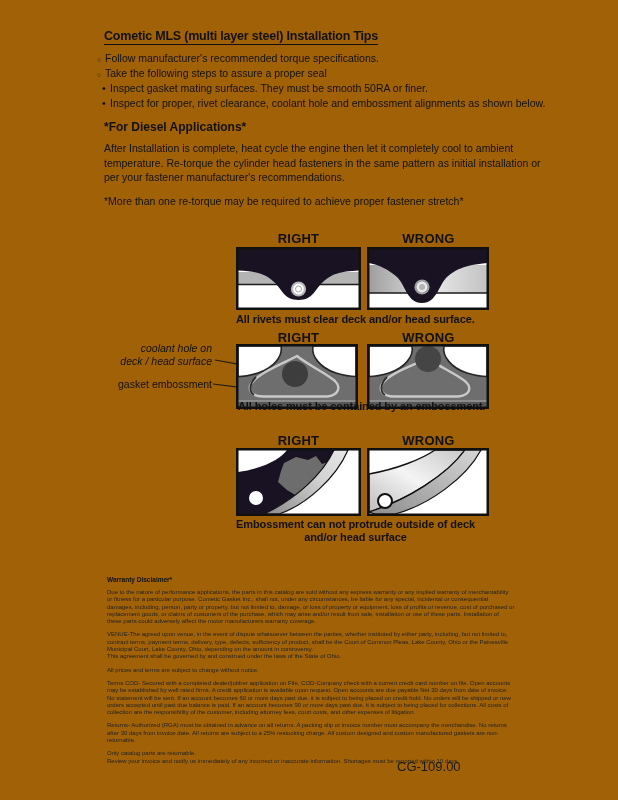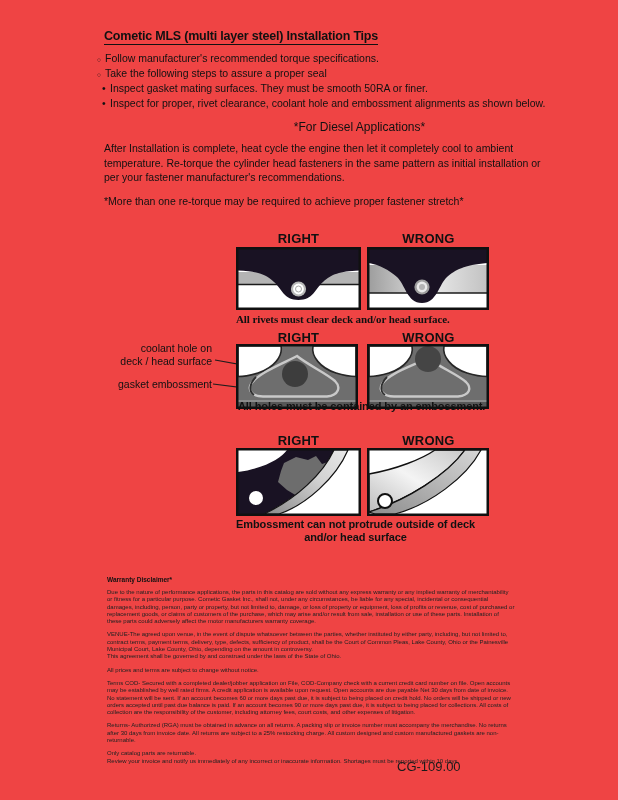--- a/index.html
+++ b/index.html
@@ -1,40 +1,40 @@
 <!DOCTYPE html>
 <html><head>
 <meta charset="utf-8">
 <style>
   * { margin:0; padding:0; box-sizing:border-box; }
   html,body { background:#ffffff; }
   .page {
     position:relative;
     width:618px; height:800px;
-    background:#ef4444;
+    background:#a16207;
     font-family:"Liberation Sans", sans-serif;
     color:#111111;
     overflow:hidden;
   }
   
   .title-wrap { margin:26px 0 0 104px; }
   .page-title {
     display:inline-block;
     font-size:12.5px; font-weight:bold; letter-spacing:-0.2px;
     border-bottom:1.6px solid #111;
     padding-bottom:1px;
   }
   .tips { margin:6px 0 0 97px; font-size:10.5px; line-height:15px; }
   .tip-item { position:relative; padding-left:8px; }
   .tip-item::before { content:"○"; position:absolute; left:0; top:1px; font-size:6.5px; }
   .sub-tips { margin-left:5px; }
   .sub-tip-item { position:relative; padding-left:8px; }
   .sub-tip-item::before { content:"•"; position:absolute; left:0; top:0; font-size:10.5px; }
 
-  .diesel-heading { margin:9px 3px 0 104px; font-size:12px; font-weight:normal;text-align:center; }
+  .diesel-heading { margin:9px 3px 0 104px; font-size:12px; font-weight:bold; }
   .body-para { margin:7px 0 0 104px; width:438px; font-size:10.5px; line-height:14.5px; }
   .retorque-note { margin:10px 0 0 104px; font-size:10.5px; }
 
   
   .diagrams { position:absolute; left:0; top:230px; width:618px; height:330px; }
   .rw-label {
     position:absolute; width:125px; text-align:center;
     font-size:13px; font-weight:600; letter-spacing:0.2px;
   }
   .panel { position:absolute; }
@@ -108,26 +108,26 @@
         <rect width="122" height="63" fill="#ffffff"></rect>
         <rect x="2" y="18" width="118" height="28" fill="url(#g1)"></rect>
         <line x1="2" y1="46" x2="120" y2="46" stroke="#1a1a1a" stroke-width="1.4"></line>
         <path d="M2,2 H120 V16 C97,18 88,23 80,30 C72,37 70,56 55,56 C40,56 38,37 30,30 C22,23 13,18 2,16 Z" fill="#191223"></path>
         <circle cx="55" cy="40" r="7.6" fill="#9e9e9e"></circle>
         <circle cx="55" cy="40" r="5.4" fill="#e9e9e9"></circle>
         <circle cx="55" cy="40" r="3" fill="#b3b3b3"></circle>
         <rect x="1.25" y="1.25" width="119.5" height="60.5" fill="none" stroke="#101010" stroke-width="2.5"></rect>
       </svg>
     </div>
-    <div class="caption" style="left:236px; top:83px;font-family:Liberation Serif, serif;">All rivets must clear deck and/or head surface.</div>
+    <div class="caption" style="left:236px; top:83px;">All rivets must clear deck and/or head surface.</div>
 
     <div class="rw-label" style="left:236px; top:100px;">RIGHT</div>
     <div class="rw-label" style="left:366px; top:100px;">WRONG</div>
 
-    <div class="d-label" style="left:100px; top:112px; width:112px;">coolant hole on
+    <div class="d-label" style="left:100px; top:112px; width:112px;font-style:italic;">coolant hole on
 deck / head surface</div>
     <div class="d-label" style="left:88px;  top:148px; width:124px;">gasket embossment</div>
     <svg class="leader-lines" width="618" height="330" viewBox="0 0 618 330">
       <line x1="215" y1="130" x2="293" y2="144" stroke="#1c1c1c" stroke-width="1.2"></line>
       <line x1="213" y1="154" x2="261" y2="160" stroke="#1c1c1c" stroke-width="1.2"></line>
     </svg>
 
     <div class="panel" style="left:236px; top:114px;">
       <svg width="122" height="65" viewBox="0 0 122 65">
         <rect width="122" height="65" fill="#6e6e6e"></rect>

